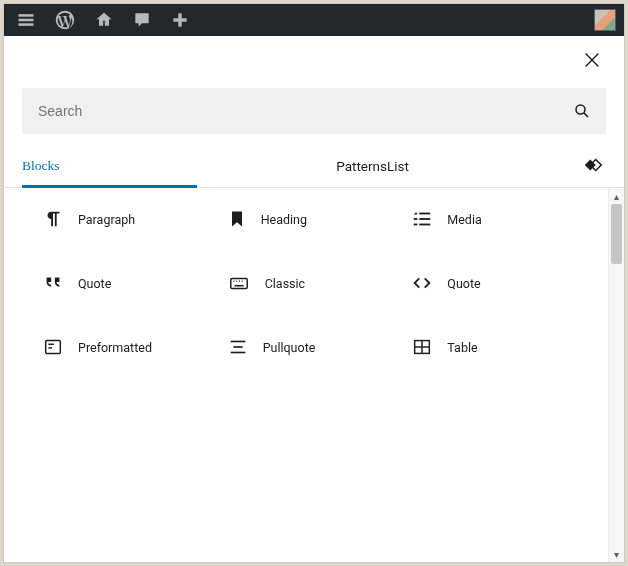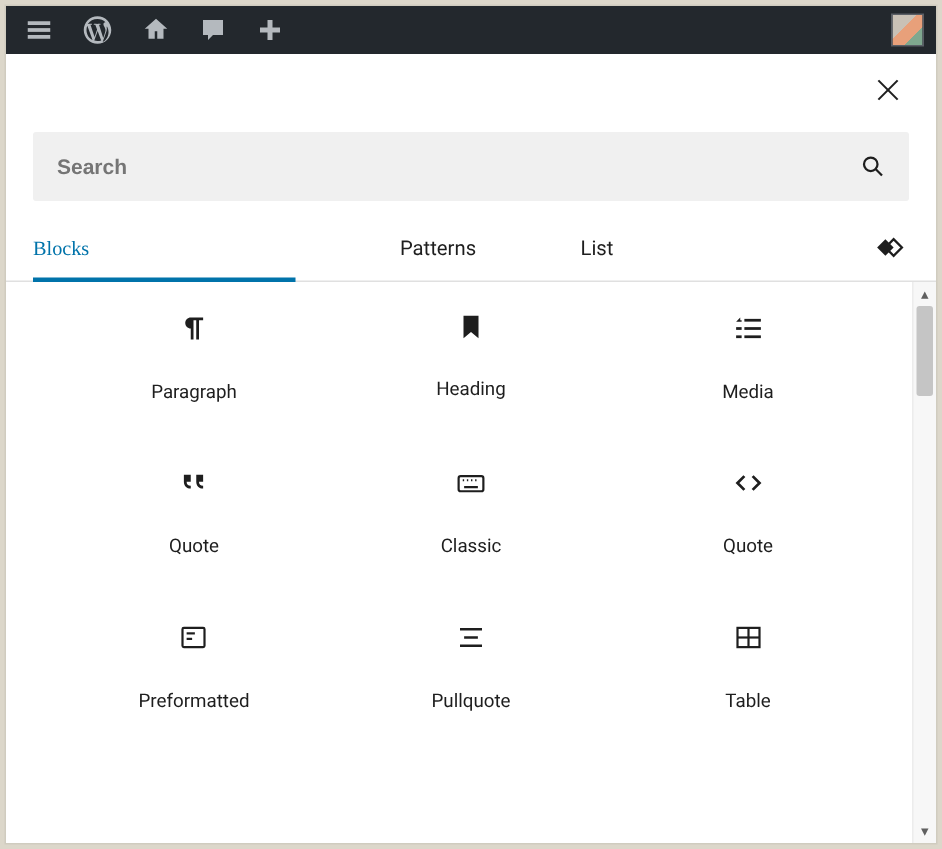--- a/index.html
+++ b/index.html
@@ -86,21 +86,20 @@
     padding:0 14px;
     border-radius:2px;
   }
   .search input {
     flex:1;
     border:none;
     background:transparent;
     font-size:14px;
     outline:none;
     color:#c2410c;
-    font-weight:bold;
   }
   .search input::placeholder{color:#757575;}
   .search-icon {
     width:20px;height:20px;color:#1e1e1e;cursor:pointer;
     display:flex;align-items:center;justify-content:center;
   }
   .tabs-row {
     display:flex;
     align-items:center;
     border-bottom:1px solid #e0e0e0;
@@ -120,21 +119,21 @@
     text-align:left;
   }
   .tab.active {
     color:#0073aa;
     font-weight:500;
     border-bottom:3px solid #0073aa;
     margin-bottom:-1px;
     width:175px;
     font-family:Liberation Serif, serif;
   }
-  .tab.patterns{text-align:center;}
+  .tab.patterns{text-align:right;}
   .tab.media{text-align:left;}
   .toggle-arrows {
     cursor:pointer;
     color:#1e1e1e;
     padding:0 2px;
   }
   .scroll-area {
     position:relative;
     flex:1;
     overflow:hidden;
@@ -151,23 +150,22 @@
     margin-bottom:22px;
   }
   .grid {
     display:grid;
     grid-template-columns: repeat(3, 1fr);
     gap: 30px 10px;
     padding: 0 20px 10px 20px;
   }
   .block {
     display:flex;
-    flex-direction:column;
     align-items:center;
-    gap:24px;
+    gap:14px;
     cursor:pointer;
     color:#1e1e1e;
     padding:6px 0;
     border-radius:4px;
   }
   .block .blabel {
     font-size:12.5px;
     color:#1e1e1e;
   }
   .block svg{display:block;}

